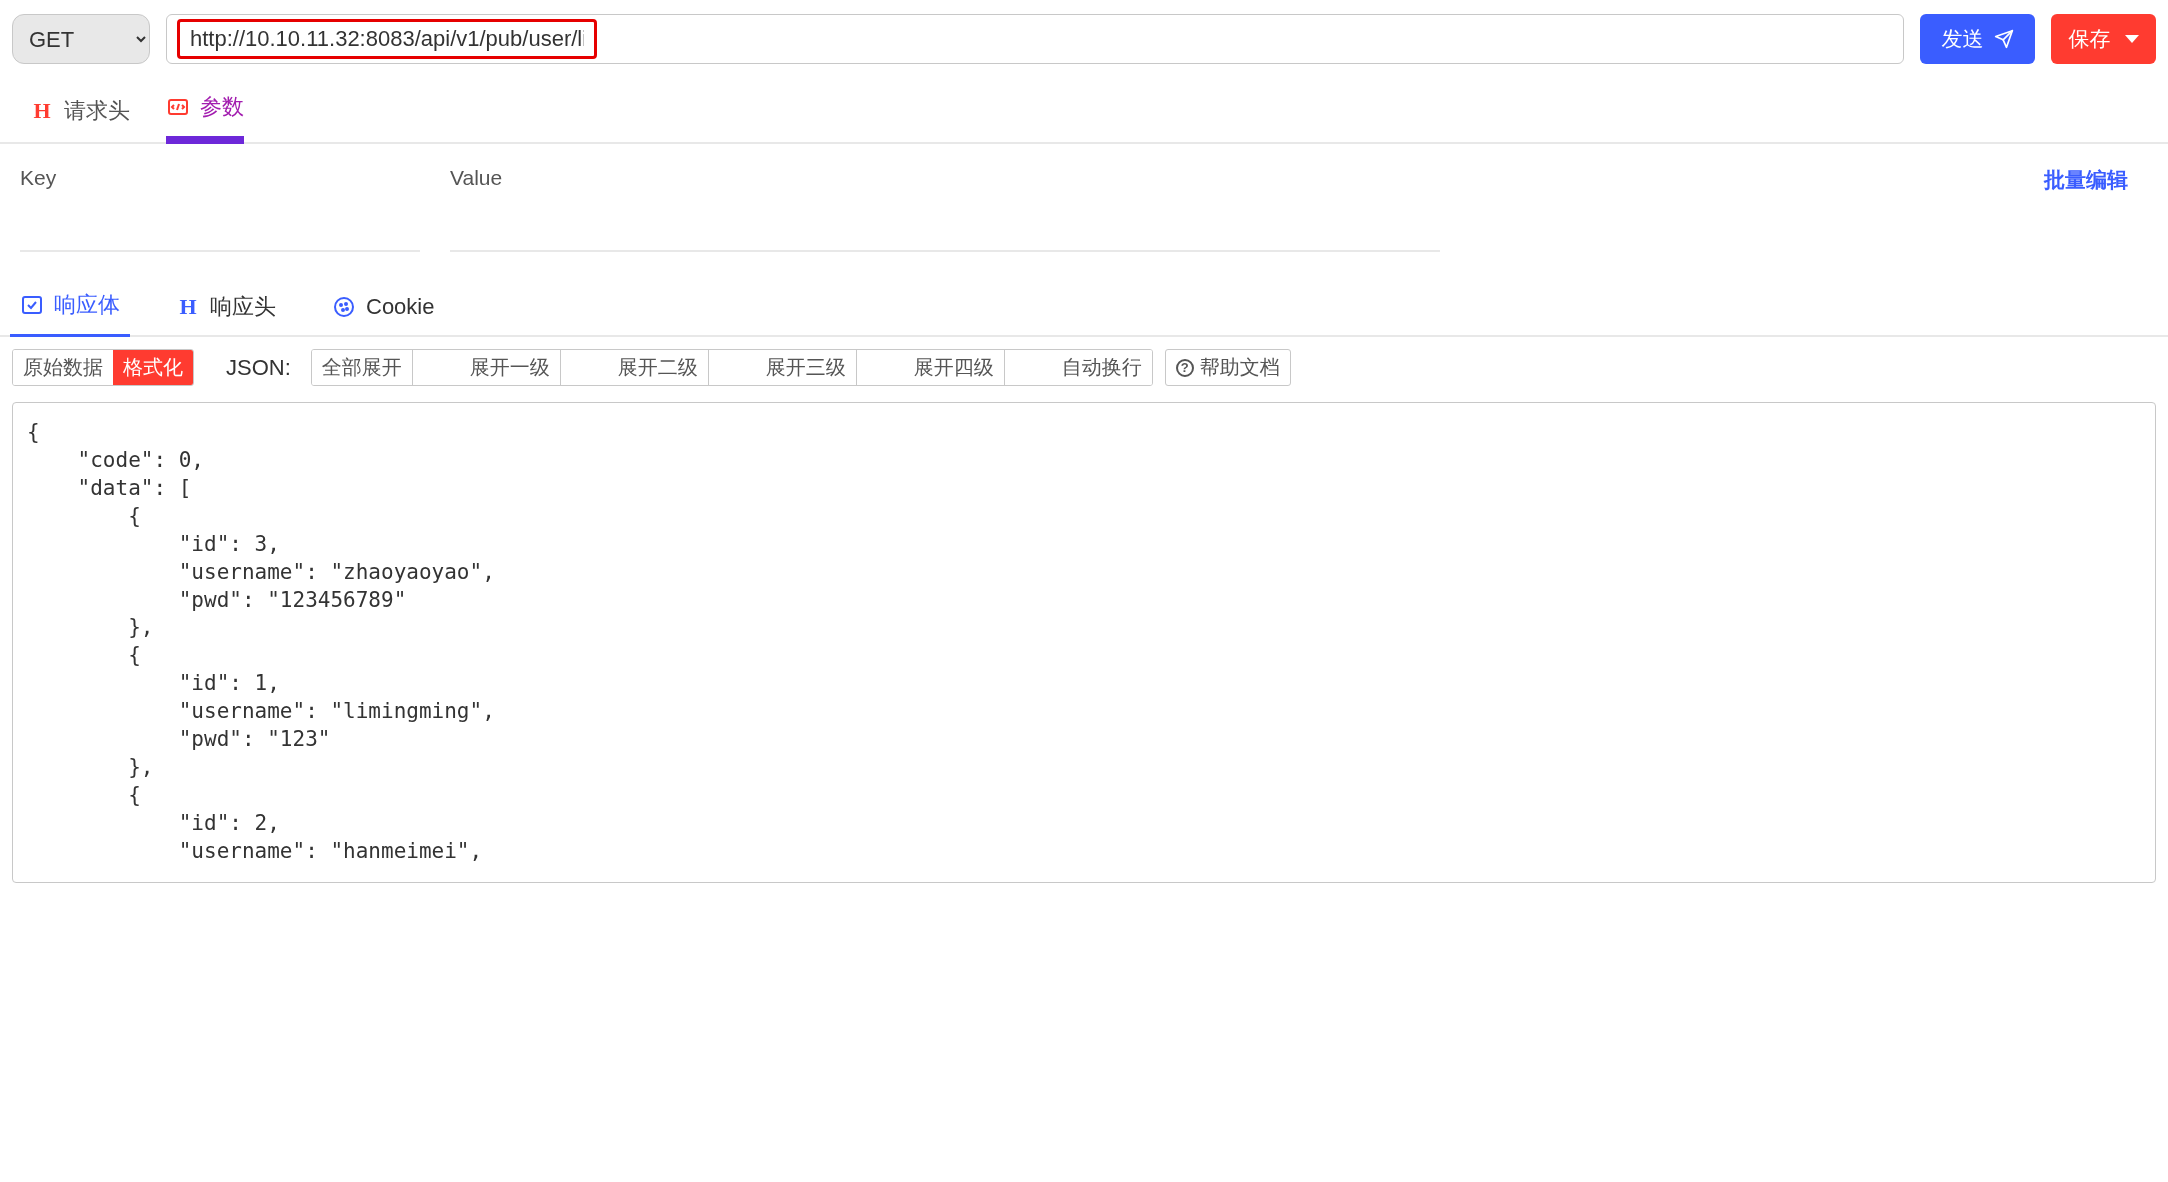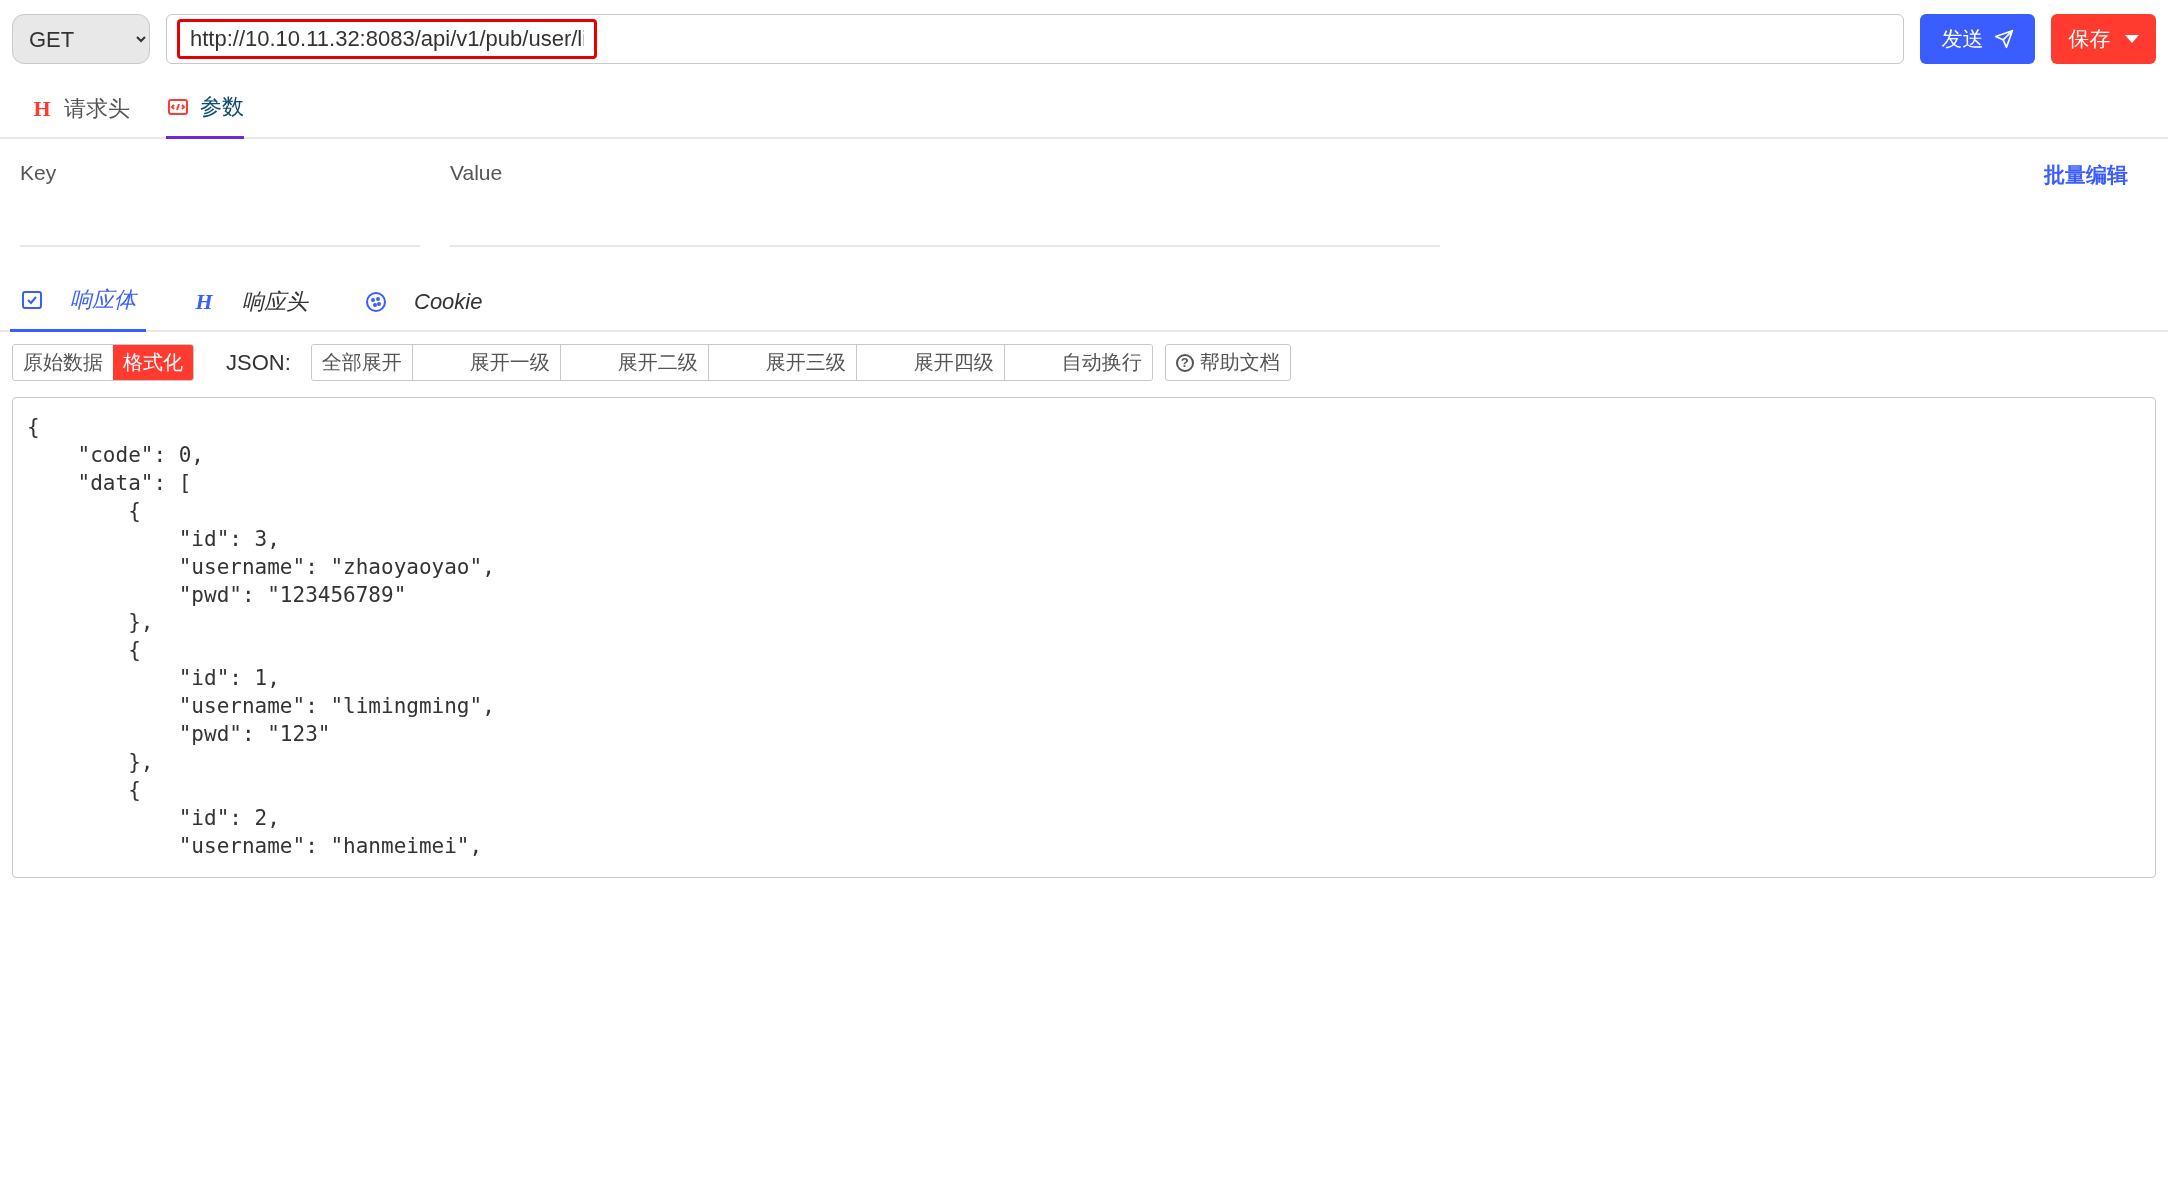--- a/index.html
+++ b/index.html
@@ -100,22 +100,22 @@
     .request-tab {
       display: flex;
       align-items: center;
       gap: 10px;
       padding-bottom: 14px;
       cursor: pointer;
       color: #555;
       font-size: 22px;
     }
     .request-tab.active {
-      color: #0c4a6e;
-      border-bottom: 3px solid #6d28d9;
+      color: #a21caf;
+      border-bottom: 8px solid #6d28d9;
     }
     .tab-icon {
       width: 24px;
       height: 24px;
       display: inline-flex;
       align-items: center;
       justify-content: center;
     }
     .tab-h-icon {
       color: #ff3b30;
@@ -167,26 +167,25 @@
       max-width: 990px;
     }
     .response-tabs {
       display: flex;
       padding: 26px 10px 0 10px;
       gap: 36px;
     }
     .response-tab {
       display: flex;
       align-items: center;
-      gap: 26px;
+      gap: 10px;
       padding: 0 10px 14px 10px;
       cursor: pointer;
       color: #333;
       font-size: 22px;
-      font-style: italic;
     }
     .response-tab.active {
       color: #3a5dff;
       border-bottom: 3px solid #3a5dff;
     }
     .resp-icon {
       width: 24px;
       height: 24px;
       display: inline-flex;
       align-items: center;

